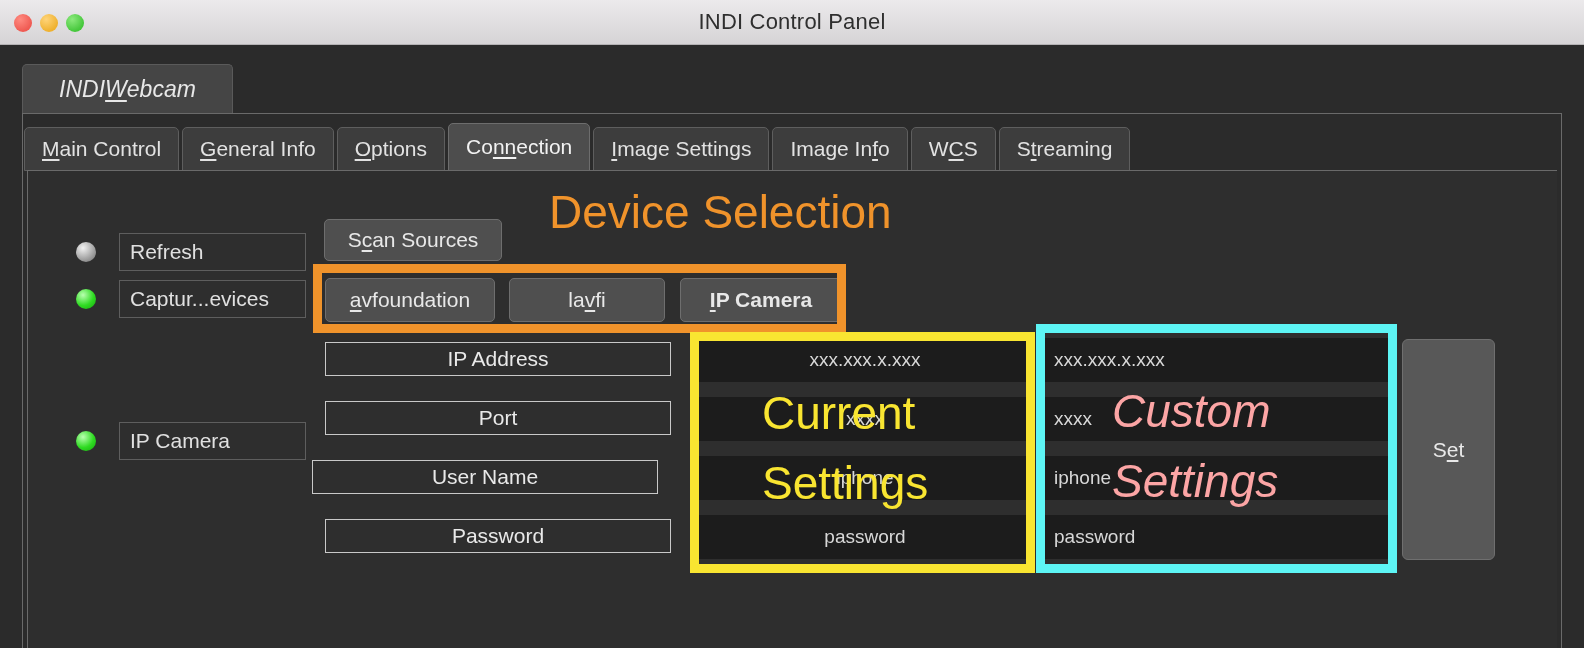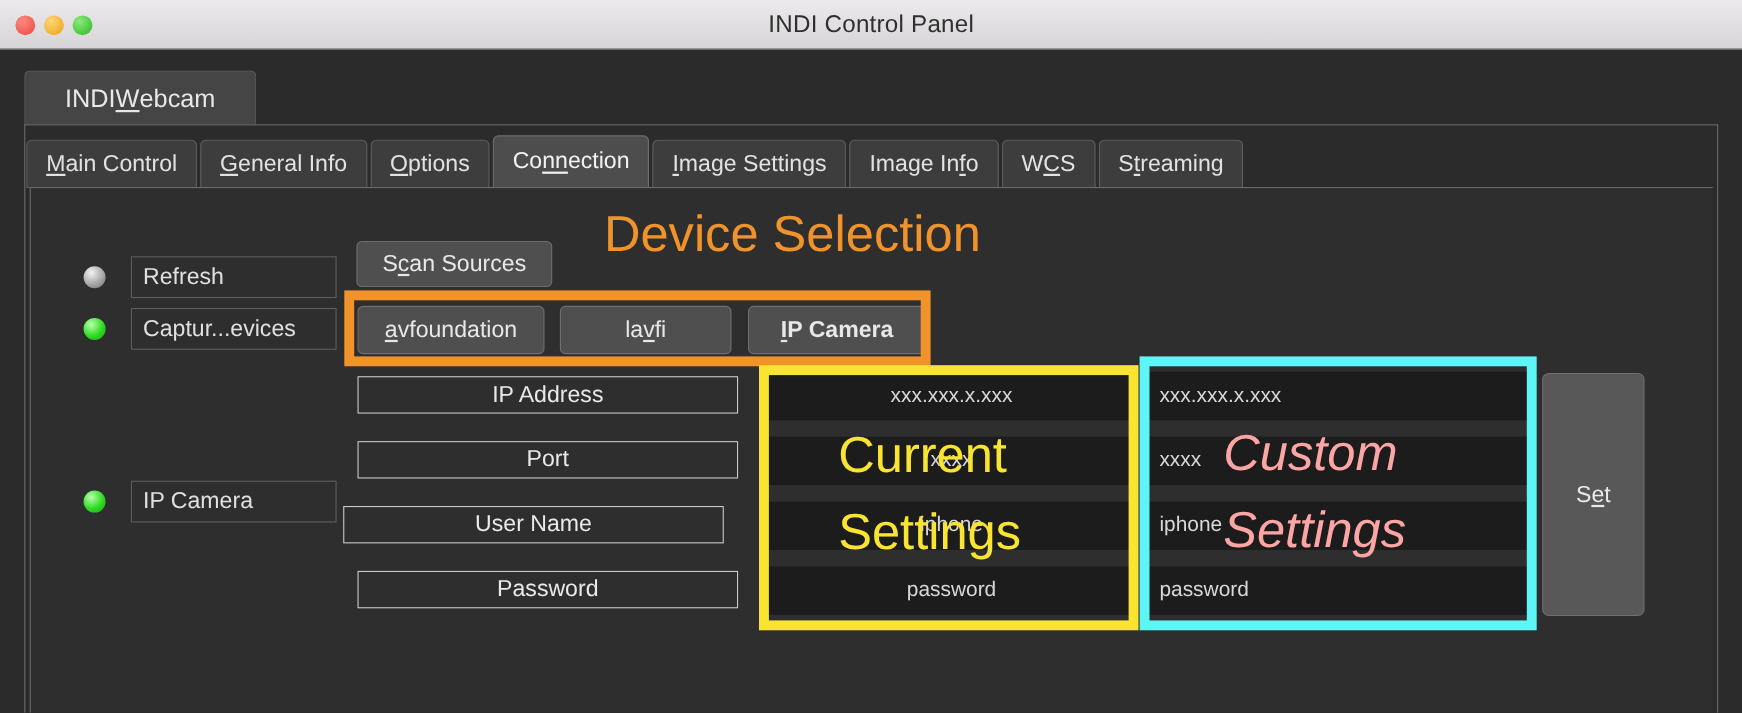--- a/index.html
+++ b/index.html
@@ -47,21 +47,21 @@
     text-align: center;
     font-size: 22px;
     color: #2f2f2f;
     letter-spacing: 0.2px;
   }
 
   
   .devicetab-row {
     position: absolute;
     left: 22px; top: 64px;
-    width: 1540px; height: 50px;
+    width: 1540px; height: 50px; font-style: italic;
   }
   .devicetab {
     position: absolute;
     left: 0; top: 0;
     width: 211px; height: 50px;
     background: #454545;
     border: 1px solid #5a5a5a;
     border-bottom: none;
     border-radius: 5px 5px 0 0;
     display: flex; align-items: center; justify-content: center;
@@ -298,21 +298,21 @@
     <div class="btn" style="position:absolute; left:481px; top:107px; width:156px; height:44px;">
       <span>la</span>
         <span class="mn">v</span>
         <span>fi</span>
     </div>
     <div class="btn selected" style="position:absolute; left:652px; top:107px; width:162px; height:44px;">
       <span class="mn">I</span>
         <span>P Camera</span>
     </div>
 
-    <div class="prop-row" style="left:48px; top:266px;text-align:right;">
+    <div class="prop-row" style="left:48px; top:251px;text-align:right;">
       <span class="led on"></span>
       <span class="proplabel" style="width:187px;">IP Camera</span>
     </div>
 
     <div class="fieldname" style="left:297px; top:230px;">Port</div>
     <div class="fieldname" style="left:297px; top:171px;">IP Address</div>
     <div class="fieldname" style="left:284px; top:289px;">User Name</div>
     <div class="fieldname" style="left:297px; top:348px;">Password</div>
 
     <div class="valcell center" style="left:668px; top:167px; width:338px;">xxx.xxx.x.xxx</div>

